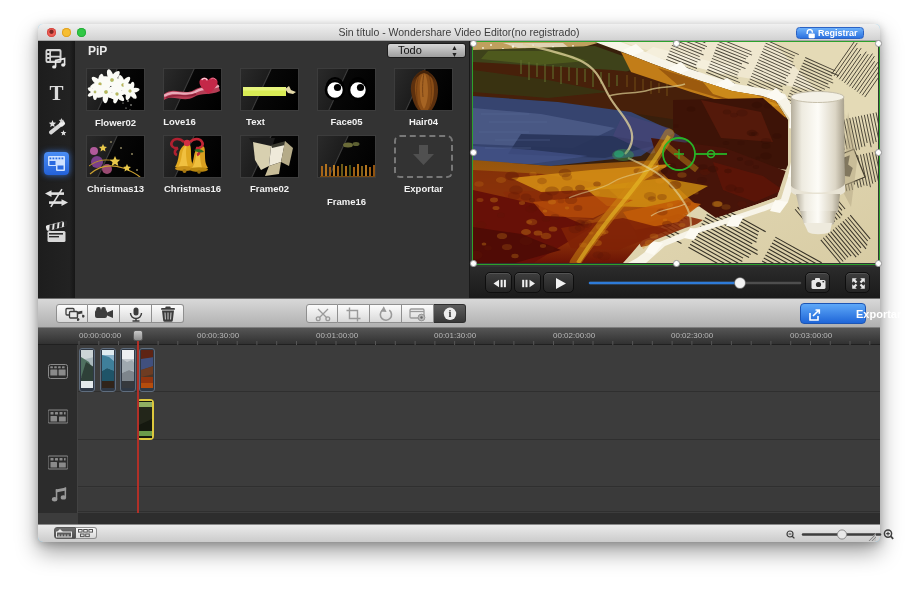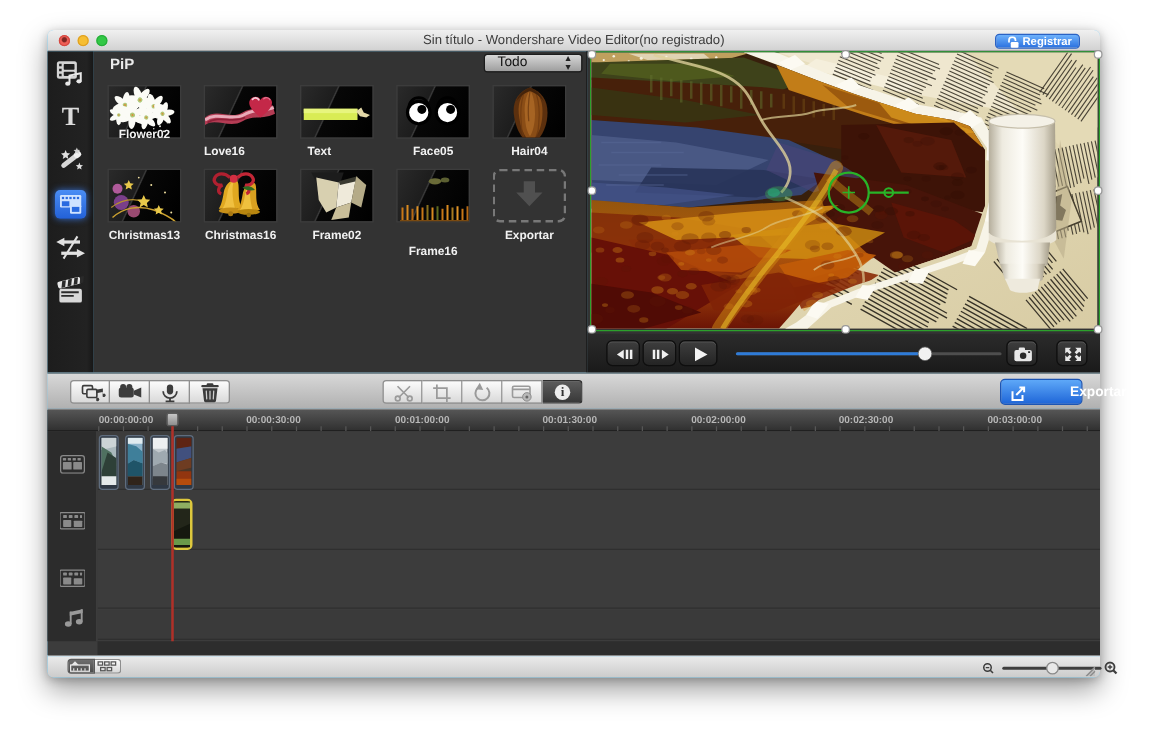--- a/index.html
+++ b/index.html
@@ -52,21 +52,21 @@
   .tb { position:absolute; top:5px; height:19px; background:linear-gradient(#fcfcfc,#d9d9d9);
     border:1px solid #8f8f8f; }
   #timecode { position:absolute; left:440px; top:2px; width:127px; height:26px; border-radius:4px;
     background:linear-gradient(#101216,#1a1e24); border:1px solid #55565a; box-shadow: inset 0 2px 3px #000; }
   #exportbtn { position:absolute; left:762px; top:4px; width:66px; height:21px; border-radius:4px;
     background:linear-gradient(#5ea8f8,#1f66d8); border:1px solid #1c55b4; color:#fff; font-size:11px; font-weight:bold; }
 
   
   #timeline { position:absolute; left:0; top:304px; width:842px; height:196px; background:#3c3c3c; }
   #ruler { position:absolute; left:0; top:0; width:842px; height:17px;
-    background:linear-gradient(#555555,#313131); border-bottom:1px solid #202020;font-weight:bold; }
+    background:linear-gradient(#555555,#313131); border-bottom:1px solid #202020; }
   .rlabel { position:absolute; top:3px; font-size:8px; color:#b8b8b8; }
   #trackhead { position:absolute; left:0; top:17px; width:40px; height:168px; background:#2c2c2c; border-right:1px solid #424242; }
   .trow { position:absolute; left:40px; width:802px; background:#3c3c3c; }
   .clip { position:absolute; border-radius:3px; }
 
   
   #bottombar { position:absolute; left:0; top:500px; width:842px; height:18px;
     background:linear-gradient(#ebebeb,#cbcbcb); border-top:1px solid #8a8a8a; border-radius:0 0 5px 5px; }
   #ttotal { position:absolute; left:22px; top:3.5px; width:100%; text-align:center; font-size:9.5px; color:#2e2e2e; }
 </style>
@@ -287,21 +287,21 @@
           <path d="M29,2 C23,5 19,12 20,22 C21,31 23,37 26,41 L33,41 C37,36 39,29 39,20 C39,11 36,5 29,2 Z" fill="#8a4d16"></path>
           <path d="M29,3 C26,7 24,14 25,23 C25,32 27,37 29,40 C31,37 33,31 33,22 C33,12 31,6 29,3 Z" fill="#a66423"></path>
           <g stroke="#6e3a10" stroke-width="1" fill="none" opacity="0.8">
             <path d="M24,6 C22,12 21,20 22,30 C22,35 23,38 24,40"></path>
             <path d="M34,6 C36,12 37,20 36,30 C36,35 35,38 34,40"></path>
             <path d="M29,4 C28,10 27,18 28,28"></path>
           </g>
           <path d="M29,1 C24,3 20,7 18,12 C21,8 25,5 29,4 C33,5 37,8 40,12 C38,7 34,3 29,1 Z" fill="#44230a"></path>
         </svg>
       </div>
-      <div class="tlabel" style="left:2px; top:61px;">Flower02</div>
+      <div class="tlabel" style="left:2px; top:76px;">Flower02</div>
       <div class="tlabel" style="left:66px; top:75px;">Love16</div>
       <div class="tlabel" style="left:142px; top:75px;">Text</div>
       <div class="tlabel" style="left:233px; top:75px;">Face05</div>
       <div class="tlabel" style="left:310px; top:75px;text-align:center;">Hair04</div>
 
       <div class="tile" style="left:11px; top:94px;">
         <svg width="59" height="43">
           <circle cx="10" cy="26" r="6" fill="#7a3f8a"></circle>
           <circle cx="20" cy="33" r="5" fill="#9a4a72"></circle>
           <circle cx="7" cy="15" r="4" fill="#b05a9a"></circle>

